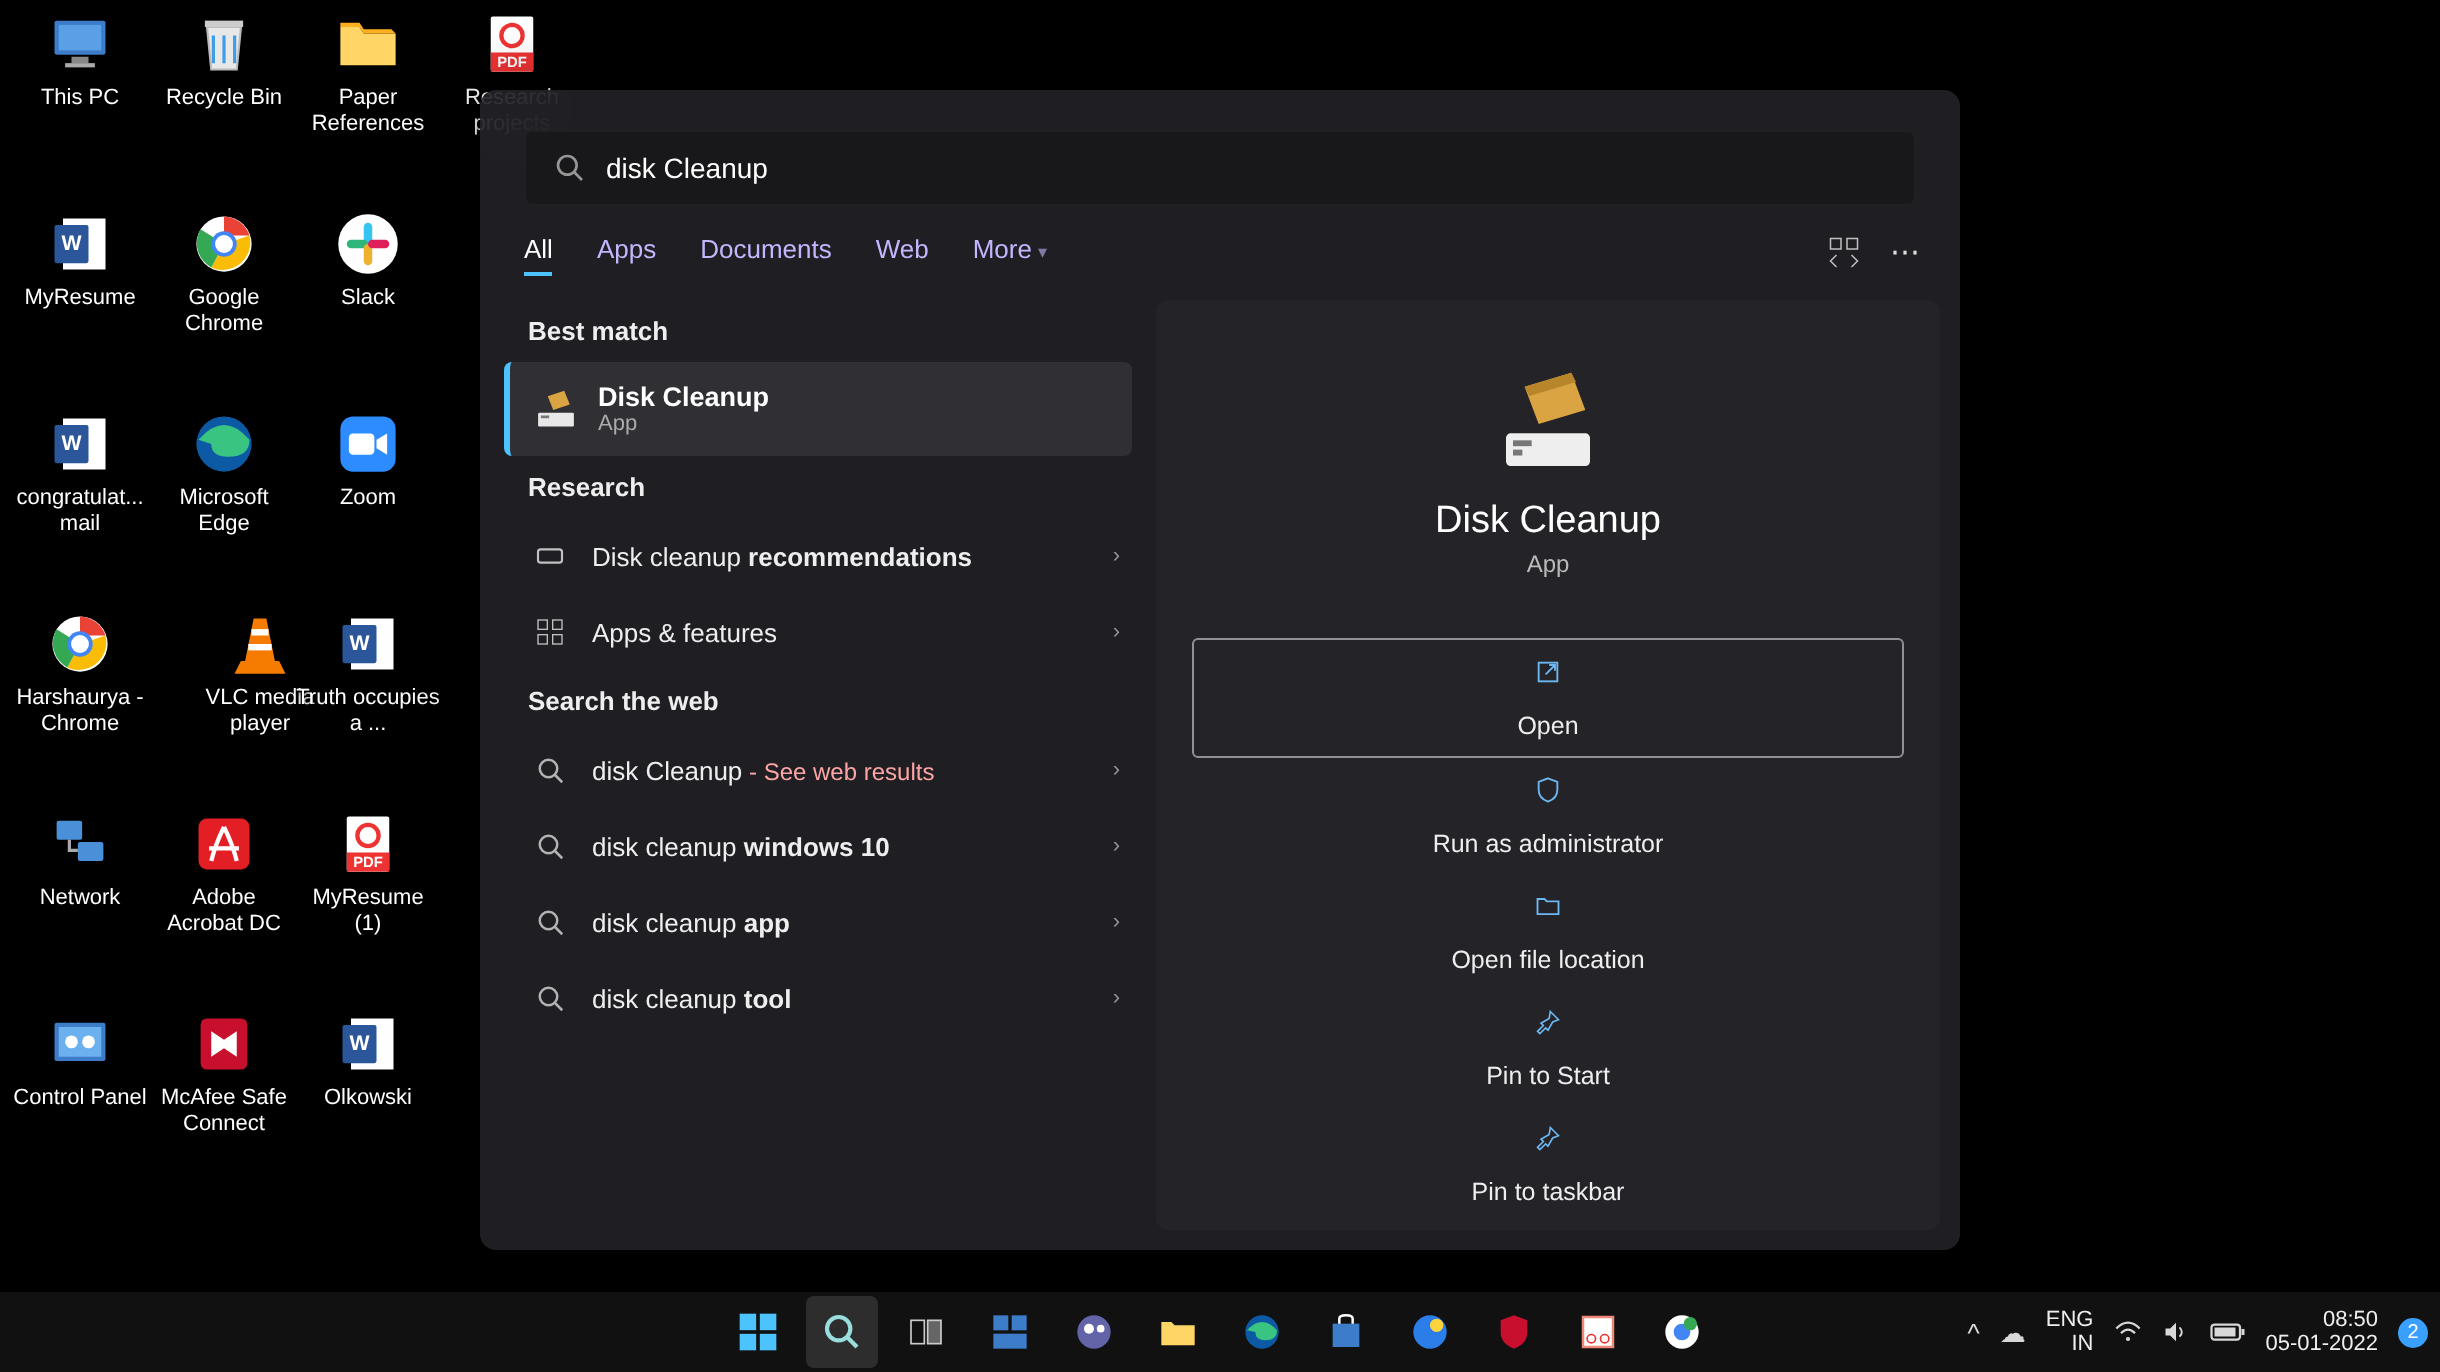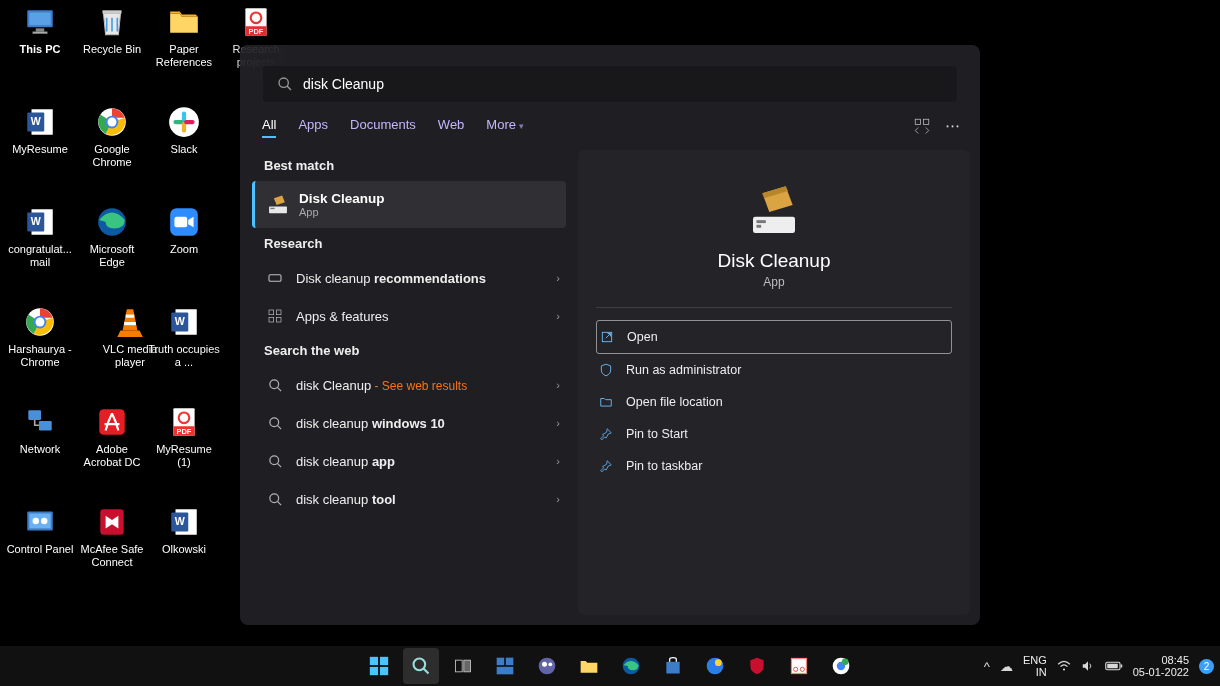--- a/index.html
+++ b/index.html
@@ -30,49 +30,49 @@
 
 .sect-head { font-size: 13px; font-weight: 700; color: #eee; margin: 8px 0 8px 2px; }
 .best-match { display: flex; align-items: center; gap: 10px; background: rgba(255,255,255,0.08); padding: 10px 12px; border-radius: 4px; cursor: pointer; border-left: 3px solid #4cc2ff; margin-left: -10px; }
 .best-match .bm-ico { width: 22px; height: 22px; display: flex; align-items: center; justify-content: center; }
 .best-match .t1 { font-size: 13.5px; font-weight: 600; color: #fff; }
 .best-match .t2 { font-size: 11px; color: #aaa; }
 
 .opt-row { display: flex; align-items: center; gap: 12px; padding: 10px 4px; cursor: pointer; font-size: 13px; color: #eee; position: relative; }
 .opt-row .oico { width: 18px; height: 18px; opacity: 0.85; display: flex; align-items: center; justify-content: center; }
 .opt-row .chev-r { position: absolute; right: 6px; font-size: 11px; color: #999; }
-.opt-row .suffix { color: #f97316; font-size: 12px; }
+.opt-row .suffix { color: #fca5a5; font-size: 12px; }
 .opt-row strong { font-weight: 600; }
 
 .right-col .big-ico { width: 56px; height: 56px; margin: 12px 0 10px; display: flex; align-items: center; justify-content: center; }
 .right-col .big-title { font-size: 19px; font-weight: 400; color: #fff; }
 .right-col .big-sub { font-size: 12px; color: #bbb; margin-top: 3px; }
 .divider { height: 1px; width: 100%; background: rgba(255,255,255,0.12); margin: 18px 0 12px; }
 .action-list { width: 100%; }
-.action { display: flex; align-items: center; gap: 12px; padding: 8px 2px; font-size: 12.5px; color: #eee; cursor: pointer; border-radius: 3px; }
+.action { display: flex; align-items: center; gap: 12px; padding: 8px 14px; font-size: 12.5px; color: #eee; cursor: pointer; border-radius: 3px; flex-direction: column; }
 .action.primary { border: 1px solid rgba(255,255,255,0.5); }
 .action .aico { width: 16px; height: 16px; color: #6db8f2; display: flex; align-items: center; justify-content: center; }
 
 
 .taskbar { position: absolute; left: 0; right: 0; bottom: 0; height: 40px; background: #111; display: flex; align-items: center; }
 .tb-center { position: absolute; left: 50%; transform: translateX(-50%); display: flex; gap: 6px; align-items: center; }
 .tb-item { width: 36px; height: 36px; display: flex; align-items: center; justify-content: center; border-radius: 4px; cursor: pointer; font-size: 18px; }
 .tb-item.active { background: rgba(255,255,255,0.12); }
 .systray { position: absolute; right: 6px; display: flex; align-items: center; gap: 10px; font-size: 11px; color: #eee; }
 .systray .seg { display: flex; flex-direction: column; align-items: flex-end; line-height: 12px; cursor: pointer; }
 .systray .ic { cursor: pointer; opacity: 0.9; font-size: 13px; }
 .systray .badge { width: 15px; height: 15px; border-radius: 50%; background: #3aa0ff; color: #fff; font-size: 10px; display: flex; align-items: center; justify-content: center; }
 
 svg { display: block; }
 </style>
 </head>
 <body>
 
 <div class="desktop" id="desktop">
-    <div class="desktop-icon" style="left: 4px; top: 4px; font-weight: bold;">
+    <div class="desktop-icon" style="left: 4px; top: 4px;">
       <div class="ico">
         <svg width="34" height="34" viewBox="0 0 32 32">
           <rect x="4" y="5" width="24" height="16" rx="1" fill="#3d7cc9"></rect>
           <rect x="6" y="7" width="20" height="12" fill="#5aa0e6"></rect>
           <rect x="12" y="22" width="8" height="3" fill="#888"></rect>
           <rect x="9" y="25" width="14" height="2" fill="#aaa"></rect>
         </svg>
       </div>
       <div class="lbl">This PC</div>
     </div>
@@ -542,18 +542,18 @@
         </svg>
       </span>
     <span class="ic">
         <svg width="18" height="12" viewBox="0 0 24 14">
           <rect x="1" y="2" width="19" height="10" rx="2" stroke="#eee" fill="none" stroke-width="1.5"></rect>
           <rect x="21" y="5" width="2" height="4" fill="#eee"></rect>
           <rect x="3" y="4" width="14" height="6" fill="#eee"></rect>
         </svg>
       </span>
     <div class="seg">
-      <span>08:45</span>
+      <span>08:50</span>
         <span>05-01-2022</span>
     </div>
     <div class="badge">2</div>
   </div>
 </div>
 
 </body></html>

